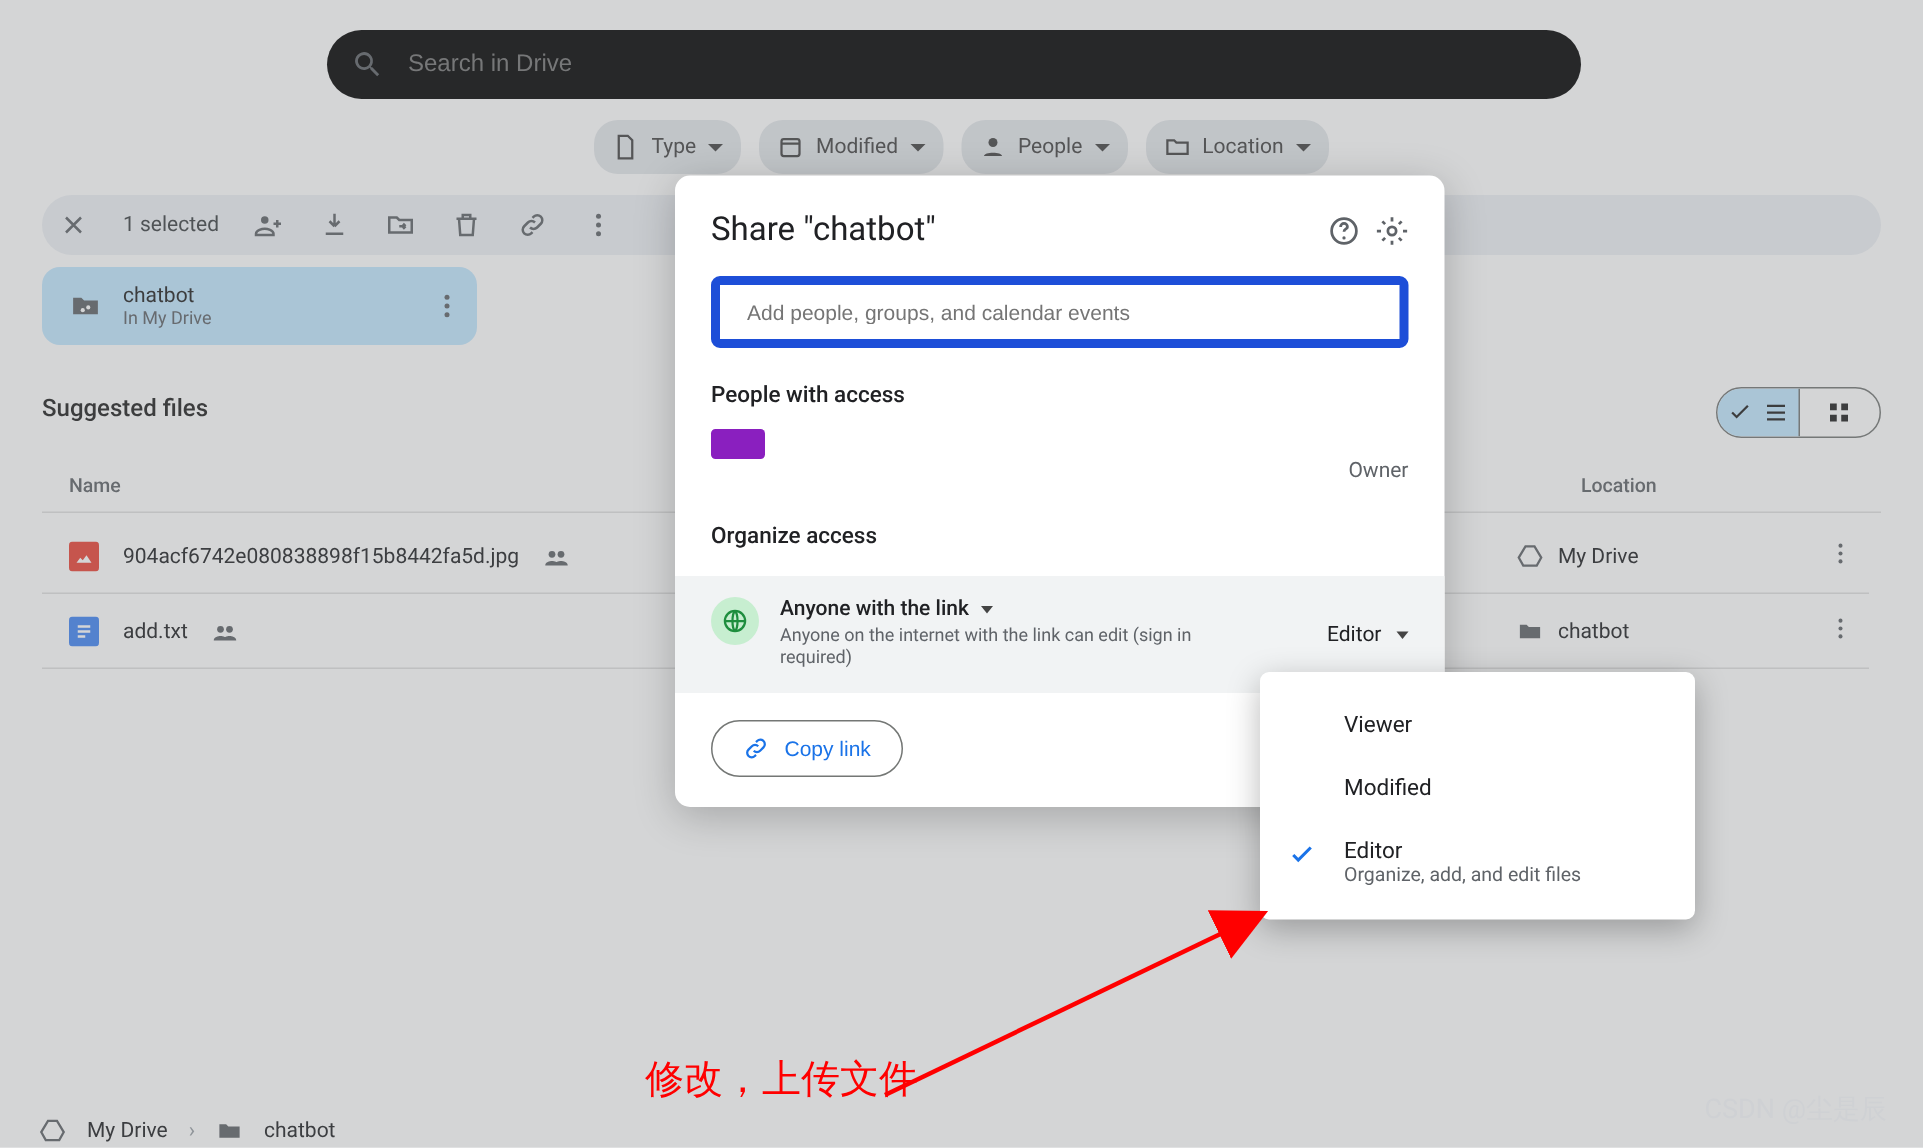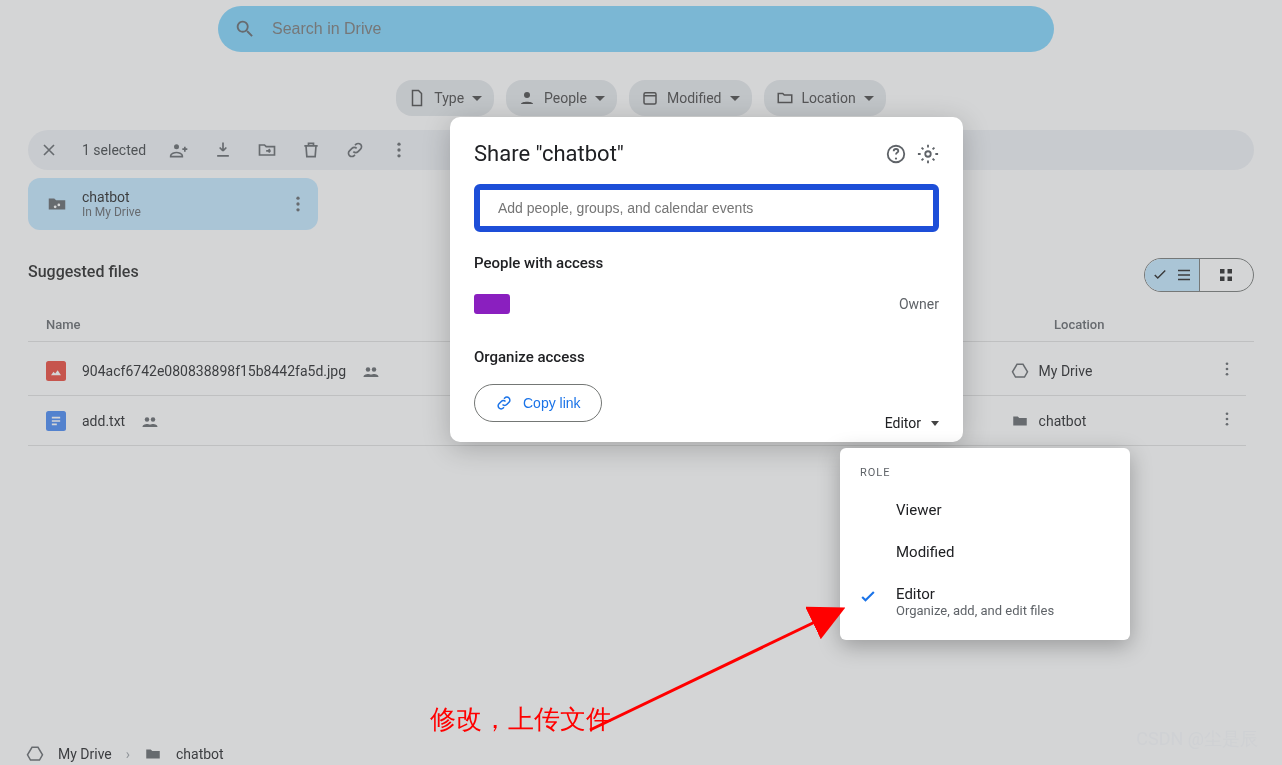--- a/index.html
+++ b/index.html
@@ -21,22 +21,22 @@
     font-size: 14px;
     color: var(--text);
     background: var(--bg);
     overflow: hidden;
     position: relative;
     width: 1282px;
     height: 765px;
   }
 
   
-  .search-row { position:absolute; left:218px; top:6px; width:836px; height:46px;
-    background:#7dd3fc; border-radius:24px; display:flex; align-items:center; padding:0 16px; }
+  .search-row { position:absolute; left:218px; top:20px; width:836px; height:46px;
+    background:#000000; border-radius:24px; display:flex; align-items:center; padding:0 16px; }
   .search-row svg { flex:0 0 22px; fill: var(--subtle); margin-right:14px; }
   .search-row input { border:none; background:transparent; font-size:16px; color:var(--subtle); outline:none; flex:1; }
 
   .filter-row { position:absolute; left:0; right:0; top:80px; display:flex; justify-content:center; gap:12px; }
   .chip { background:var(--chip); border-radius:16px; height:36px; display:flex; align-items:center;
     padding:0 12px; font-size:14px; color:#444; gap:8px; cursor:pointer; }
   .chip svg.lead { width:18px; height:18px; fill:#444; }
   .chip .tri { width:0;height:0;border-left:5px solid transparent;border-right:5px solid transparent;border-top:5px solid #444; }
 
   .sel-bar { position:absolute; left:28px; right:28px; top:130px; height:40px; background:#eef1f5;
@@ -89,21 +89,21 @@
 
   
   .modal { position:absolute; left:450px; top:117px; width:513px; background:#fff; border-radius:10px;
     box-shadow: 0 6px 28px rgba(0,0,0,0.22); padding:24px 24px 20px 24px; }
   .m-head { display:flex; align-items:center; gap:10px; }
   .m-title { font-size:22px; color:var(--text-dark); flex:1; }
   .m-head .hicon { width:22px; height:22px; fill:var(--subtle); cursor:pointer; }
   .m-input { margin-top:18px; border:6px solid #1d4ed8; border-radius:6px; height:48px; display:flex; align-items:center; padding:0 16px; }
   .m-input input { border:none; outline:none; font-size:14px; color:var(--subtle); width:100%; }
   .m-sect { margin-top:22px; font-size:15px; color:var(--text-dark); font-weight:500; }
-  .m-person { margin-top:14px; display:flex; align-items:center; height:36px; }
+  .m-person { margin-top:14px; display:flex; align-items:flex-start; height:36px;flex-direction:column; }
   .m-avatar { width:36px; height:20px; background:#8a1fbf; border-radius:3px; }
   .m-owner { margin-left:auto; font-size:14px; color:var(--subtle); }
   .m-ga { margin:18px -24px 0 -24px; padding:14px 24px 16px 24px; background:#f1f3f4; }
   .m-ga-row { display:flex; align-items:flex-start; gap:14px; }
   .globe { width:32px; height:32px; border-radius:50%; background:#c7eed0; display:flex; align-items:center; justify-content:center; flex:0 0 32px; }
   .globe svg { width:18px; height:18px; fill:#1e8e3e; }
   .ga-text { flex:1; }
   .ga-title { font-size:14px; color:var(--text-dark); font-weight:500; display:flex; align-items:center; gap:8px; }
   .ga-title .tri { width:0;height:0;border-left:4px solid transparent;border-right:4px solid transparent;border-top:5px solid #444; }
   .ga-sub { font-size:12px; color:var(--subtle); margin-top:2px; max-width:300px; line-height:15px; }
@@ -141,32 +141,32 @@
 <div class="filter-row">
   <div class="chip">
     <svg class="lead" viewBox="0 0 24 24">
         <path d="M6 2h8l4 4v16H6z" fill="none" stroke="#444" stroke-width="2"></path>
       </svg>
     <span>Type</span>
       <div class="tri"></div>
   </div>
   <div class="chip">
     <svg class="lead" viewBox="0 0 24 24">
+        <rect x="4" y="5" width="16" height="15" rx="2" fill="none" stroke="#444" stroke-width="2"></rect>
+        <path d="M4 9h16" stroke="#444" stroke-width="2"></path>
+      </svg>
+    <span>Modified</span>
+      <div class="tri"></div>
+  </div>
+  <div class="chip">
+    <svg class="lead" viewBox="0 0 24 24">
         <circle cx="12" cy="8" r="4"></circle>
         <path d="M4 20c0-4 16-4 16 0z"></path>
       </svg>
     <span>People</span>
-      <div class="tri"></div>
-  </div>
-  <div class="chip">
-    <svg class="lead" viewBox="0 0 24 24">
-        <rect x="4" y="5" width="16" height="15" rx="2" fill="none" stroke="#444" stroke-width="2"></rect>
-        <path d="M4 9h16" stroke="#444" stroke-width="2"></path>
-      </svg>
-    <span>Modified</span>
       <div class="tri"></div>
   </div>
   <div class="chip">
     <svg class="lead" viewBox="0 0 24 24">
         <path d="M3 6h6l2 2h10v10H3z" fill="none" stroke="#444" stroke-width="2"></path>
       </svg>
     <span>Location</span>
       <div class="tri"></div>
   </div>
 </div>
@@ -342,36 +342,52 @@
   </div>
   <div class="m-input">
     <input placeholder="Add people, groups, and calendar events" style="">
   </div>
   <div class="m-sect">People with access</div>
   <div class="m-person">
     <div class="m-avatar"></div>
     <div class="m-owner">Owner</div>
   </div>
   <div class="m-sect" style="margin-top:26px">Organize access</div>
+  <div class="m-ga">
+    <div class="m-ga-row">
+      <div class="globe">
+          <svg viewBox="0 0 24 24">
+            <circle cx="12" cy="12" r="9" fill="none" stroke="#1e8e3e" stroke-width="2"></circle>
+            <path d="M3 12h18M12 3c3 3 3 15 0 18M12 3c-3 3-3 15 0 18" fill="none" stroke="#1e8e3e" stroke-width="2"></path>
+          </svg>
+        </div>
+      <div class="ga-text">
+        <div class="ga-title">
+          <span>Anyone with the link</span>
+          <div class="tri"></div>
+        </div>
+        <div class="ga-sub">Anyone on the internet with the link can edit (sign in required)</div>
+      </div>
+    </div>
+  </div>
   <div class="role-dd">
     <span>Editor</span>
     <div class="tri"></div>
   </div>
   <div class="m-foot">
     <button class="copy-btn">
       <svg viewBox="0 0 24 24">
           <path d="M10 14a4 4 0 005.66 0l3-3a4 4 0 10-5.66-5.66l-1 1M14 10a4 4 0 00-5.66 0l-3 3a4 4 0 105.66 5.66l1-1" fill="none" stroke="#1a73e8" stroke-width="2"></path>
         </svg>
       <span>Copy link</span>
     </button>
   </div>
 </div>
 
 <div class="role-pop">
-  <div class="role-label">ROLE</div>
   <div class="role-item"><span>Viewer</span></div>
   <div class="role-item"><span>Modified</span></div>
   <div class="role-item">
     <div class="check"><svg viewBox="0 0 24 24">
           <path d="M5 12l4 4L19 6"></path>
         </svg></div>
     <div><span>Editor</span></div>
     <div class="sub">Organize, add, and edit files</div>
   </div>
 </div>

